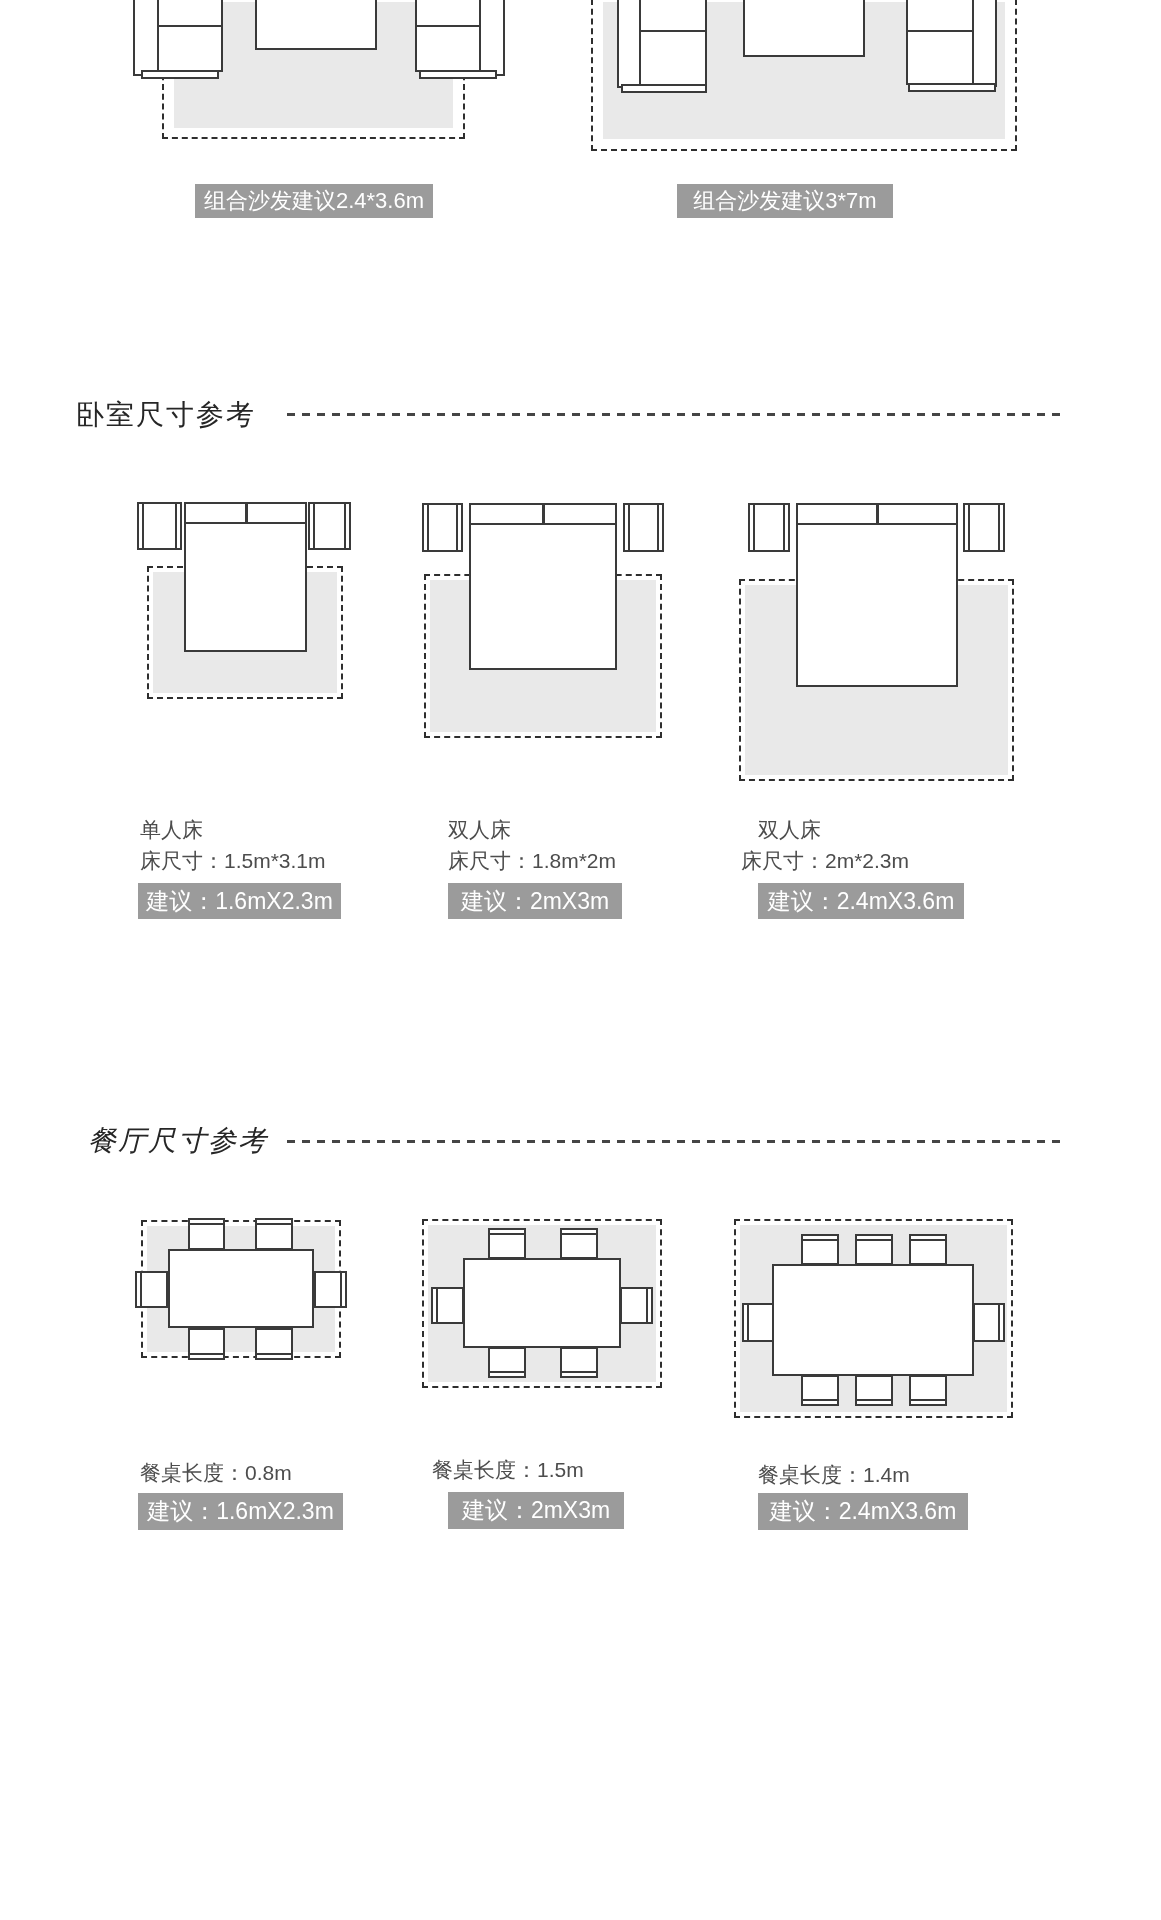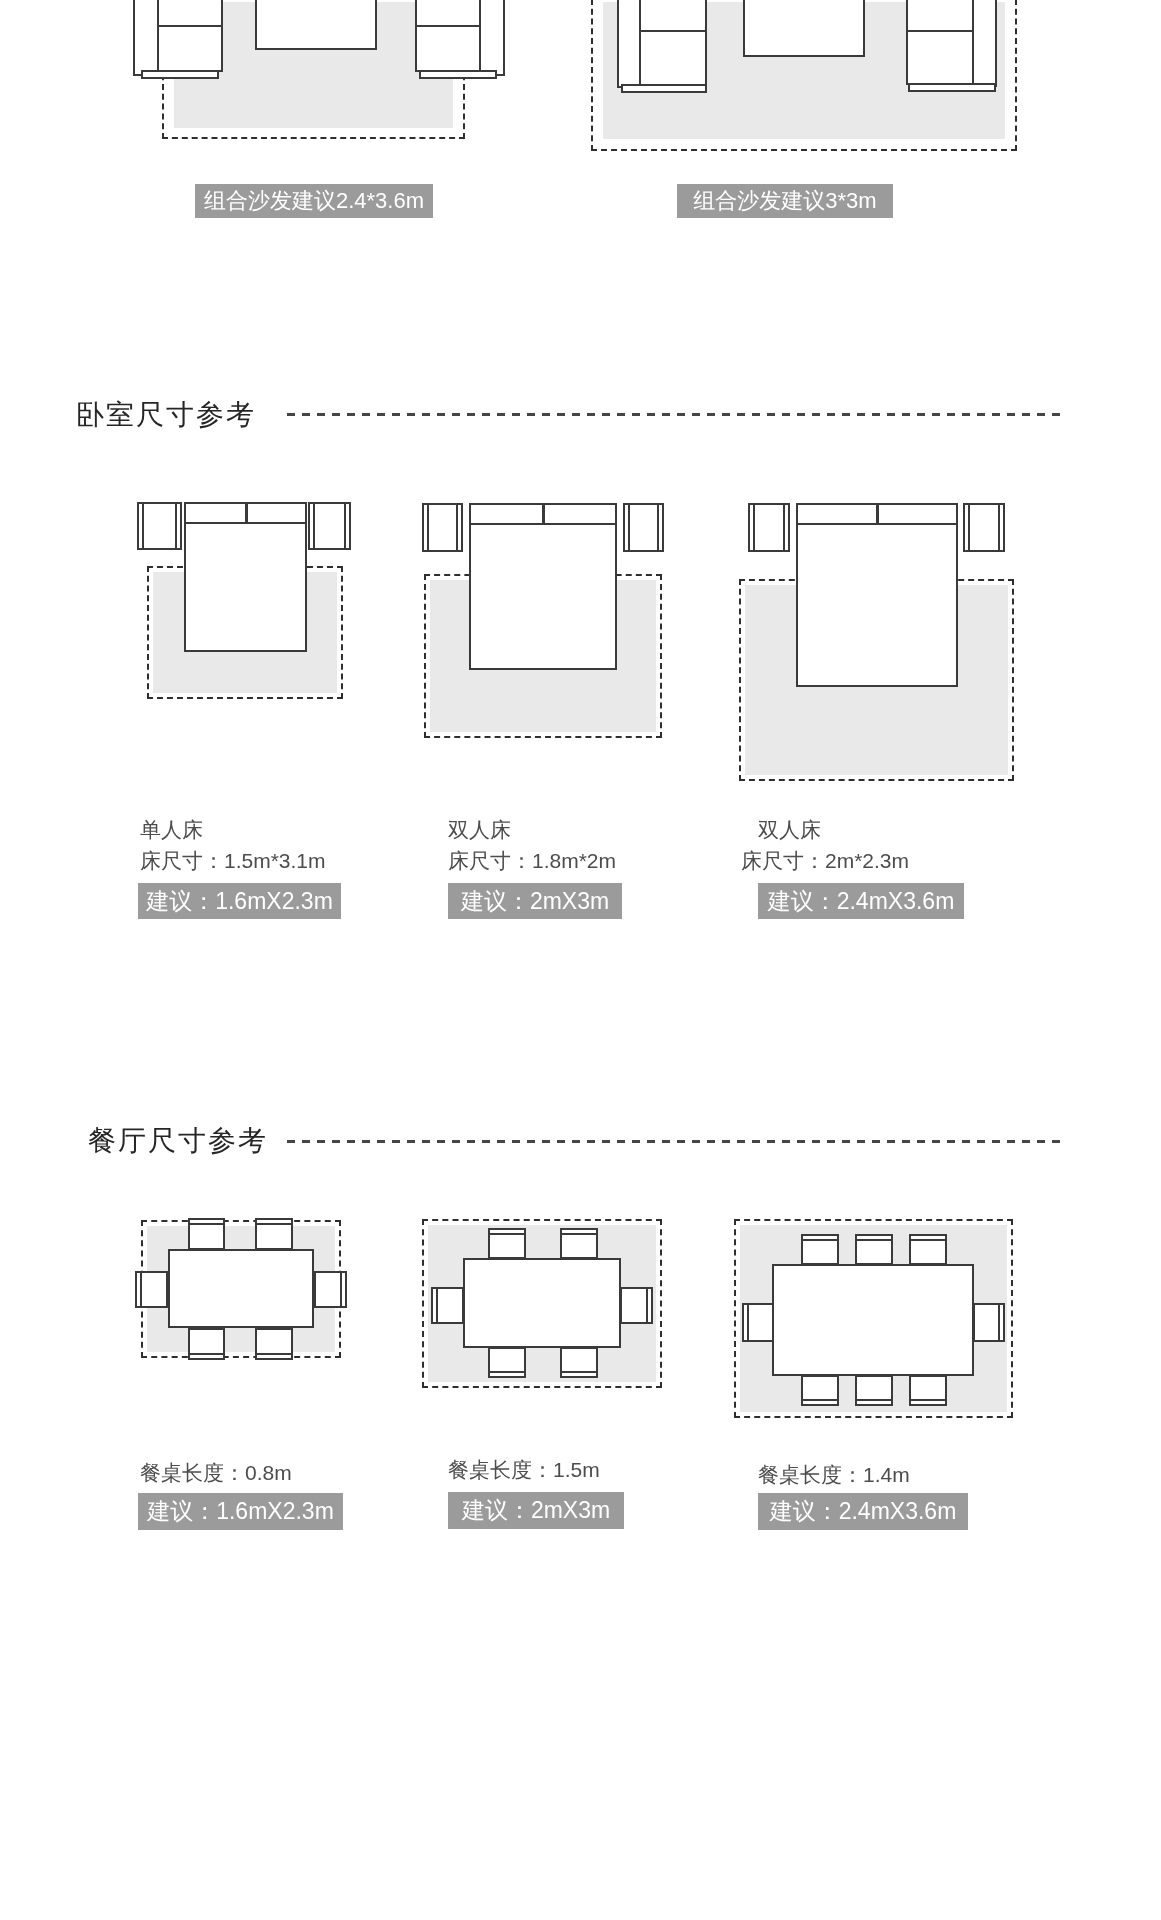--- a/index.html
+++ b/index.html
@@ -75,21 +75,21 @@
     <div class="f" style="left:639px;top:-40px;width:68px;height:126px;">
       <div class="divline" style="top:68px;"></div>
     </div>
     <div class="f" style="left:621px;top:84px;width:86px;height:9px;"></div>
     <div class="f" style="left:743px;top:-40px;width:122px;height:97px;"></div>
     <div class="f" style="left:906px;top:-40px;width:68px;height:125px;">
       <div class="divline" style="top:68px;"></div>
     </div>
     <div class="f" style="left:972px;top:-40px;width:25px;height:127px;"></div>
     <div class="f" style="left:908px;top:83px;width:88px;height:9px;"></div>
-    <div class="badge big" style="left:677px;top:184px;width:216px;height:34px;">组合沙发建议3*3m</div>
+    <div class="badge big" style="left:677px;top:184px;width:216px;height:34px;">组合沙发建议3*7m</div>
   </div>
 
   <div class="sec-title" style="left:76px;top:396px;">卧室尺寸参考</div>
   <div class="sec-dash" style="left:287px;top:413px;width:774px;"></div>
 
   <div>
     <div class="rug" style="left:147px;top:566px;width:196px;height:133px;">
       <div class="fill fill4"></div>
     </div>
     <div class="f ns" style="left:137px;top:502px;width:45px;height:48px;"></div>
@@ -129,21 +129,21 @@
     <div class="f" style="left:796px;top:503px;width:162px;height:184px;">
       <div class="pillows">
           <div class="mid"></div>
         </div>
     </div>
     <div class="lbl" style="left:758px;top:816px;">双人床</div>
     <div class="lbl" style="left:741px;top:847px;">床尺寸：2m*2.3m</div>
     <div class="badge" style="left:758px;top:883px;width:206px;height:36px;">建议：2.4mX3.6m</div>
   </div>
 
-  <div class="sec-title" style="left:88px;top:1122px;">餐厅尺寸参考</div>
+  <div class="sec-title" style="left:88px;top:1122px;font-style:italic;">餐厅尺寸参考</div>
   <div class="sec-dash" style="left:287px;top:1140px;width:774px;"></div>
 
   <div>
     <div class="rug" style="left:141px;top:1220px;width:200px;height:138px;">
       <div class="fill fill4"></div>
     </div>
     <div class="chair ct" style="left:188px;top:1218px;width:37px;height:32px;"></div>
     <div class="chair ct" style="left:255px;top:1218px;width:38px;height:32px;"></div>
     <div class="chair cb" style="left:188px;top:1328px;width:37px;height:32px;"></div>
     <div class="chair cb" style="left:255px;top:1328px;width:38px;height:32px;"></div>
@@ -158,21 +158,21 @@
     <div class="rug" style="left:422px;top:1219px;width:240px;height:169px;">
       <div class="fill fill4"></div>
     </div>
     <div class="chair ct" style="left:488px;top:1228px;width:38px;height:31px;"></div>
     <div class="chair ct" style="left:560px;top:1228px;width:38px;height:31px;"></div>
     <div class="chair cb" style="left:488px;top:1347px;width:38px;height:31px;"></div>
     <div class="chair cb" style="left:560px;top:1347px;width:38px;height:31px;"></div>
     <div class="chair cl" style="left:431px;top:1287px;width:33px;height:37px;"></div>
     <div class="chair cr" style="left:620px;top:1287px;width:33px;height:37px;"></div>
     <div class="f" style="left:463px;top:1258px;width:158px;height:90px;z-index:2;"></div>
-    <div class="lbl" style="left:448px;top:1456px;">餐桌长度：1.5m</div>
+    <div class="lbl" style="left:432px;top:1456px;">餐桌长度：1.5m</div>
     <div class="badge" style="left:448px;top:1492px;width:176px;height:37px;">建议：2mX3m</div>
   </div>
 
   <div>
     <div class="rug" style="left:734px;top:1219px;width:279px;height:199px;">
       <div class="fill fill4"></div>
     </div>
     <div class="chair ct" style="left:801px;top:1234px;width:38px;height:31px;"></div>
     <div class="chair ct" style="left:855px;top:1234px;width:38px;height:31px;"></div>
     <div class="chair ct" style="left:909px;top:1234px;width:38px;height:31px;"></div>

